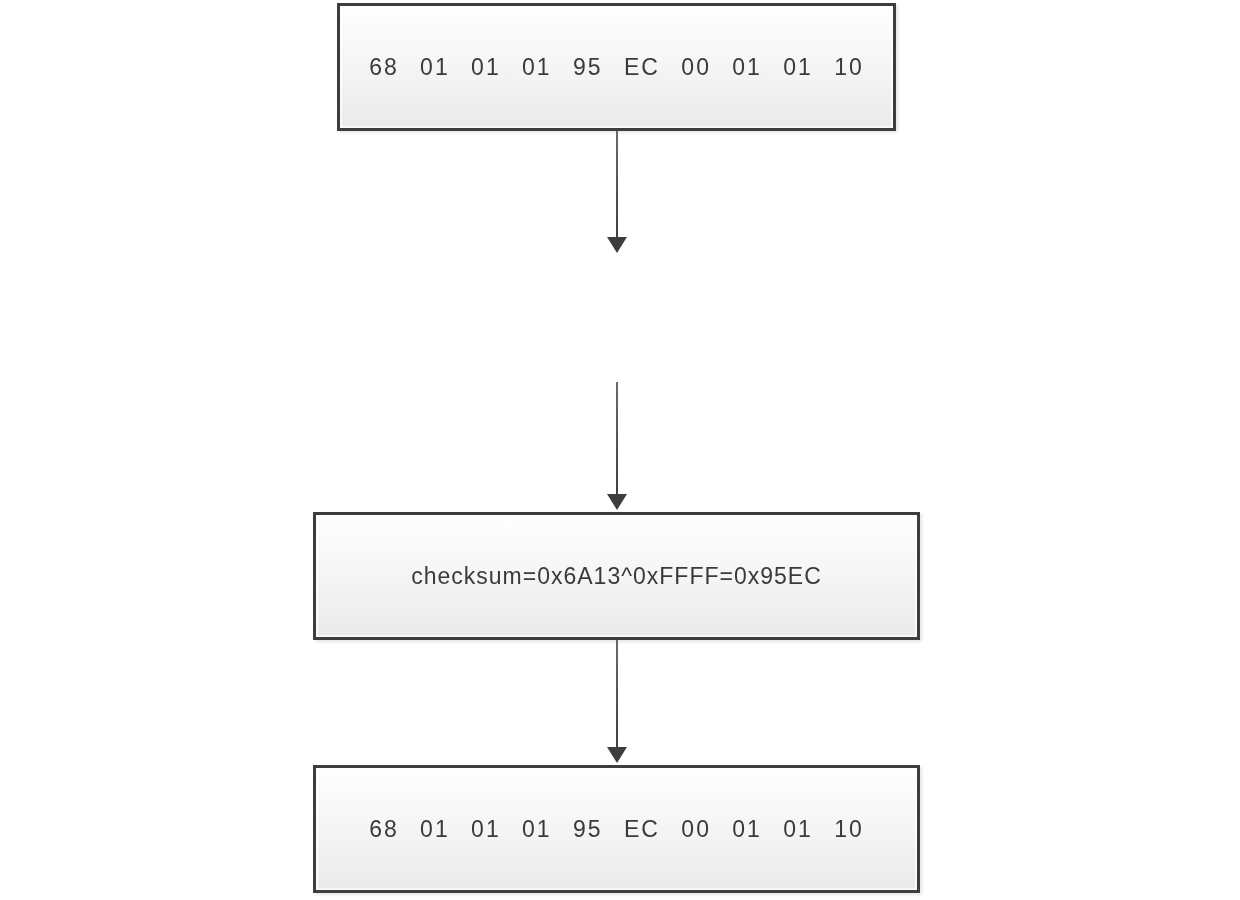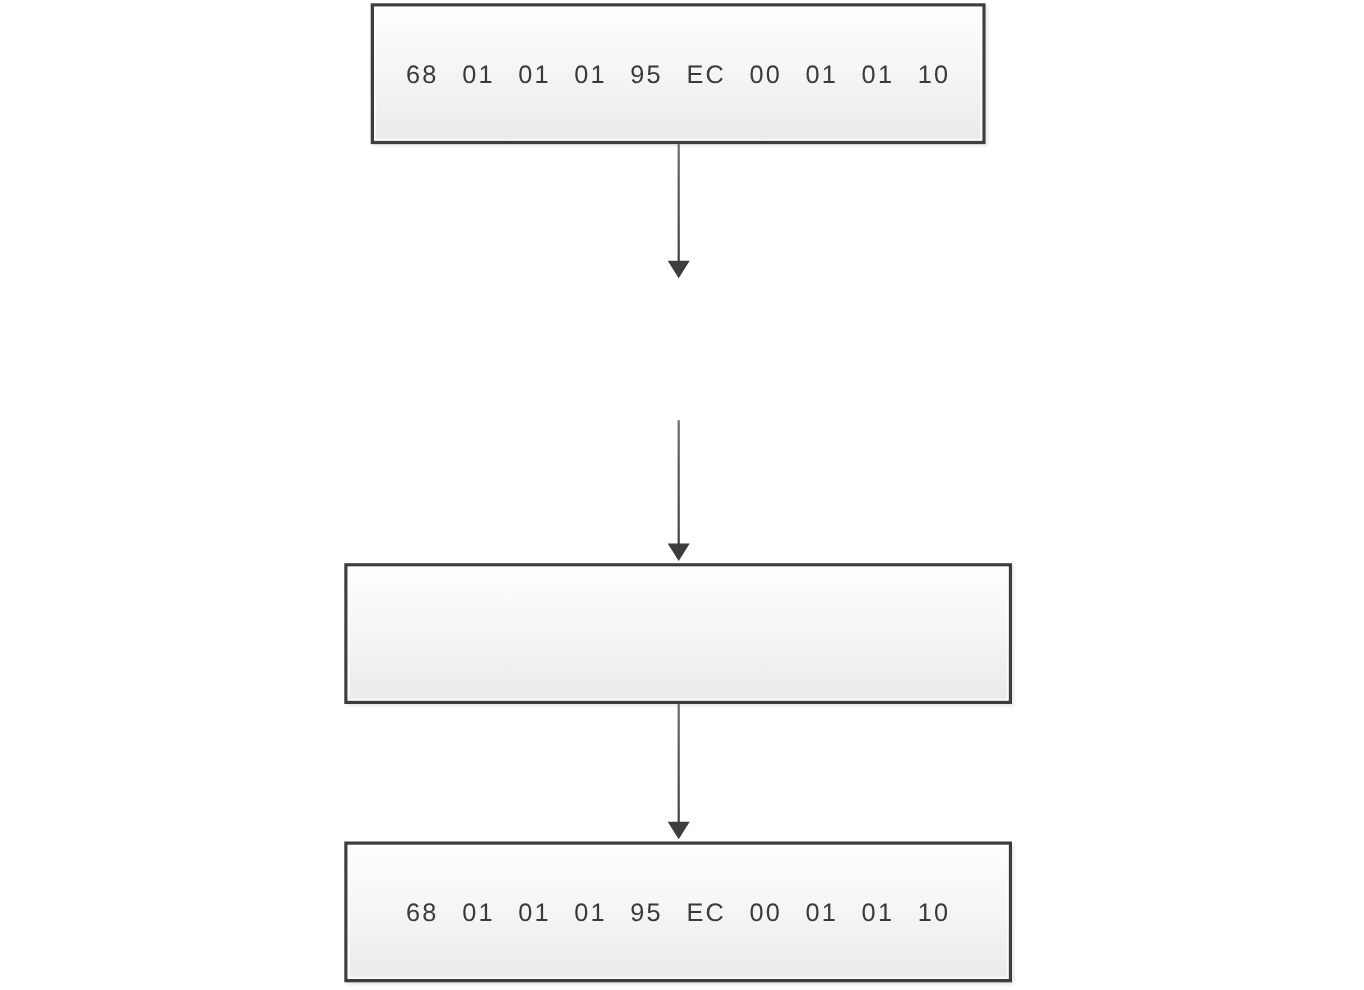--- a/index.html
+++ b/index.html
@@ -94,20 +94,21 @@
   </div>
 
 
   <div class="arrow arrow-2">
     <span class="shaft"></span>
     <span class="head"></span>
   </div>
 
   <div class="node node-3">
     <span class="inner-highlight"></span>
+    <span class="node-label">checksum=0x6A13^0xFFFF=0x95EC</span>
   </div>
 
   <div class="arrow arrow-3">
     <span class="shaft"></span>
     <span class="head"></span>
   </div>
 
   <div class="node node-4">
     <span class="inner-highlight"></span>
     <span class="node-label hex-label">68 01 01 01 95 EC 00 01 01 10</span>

